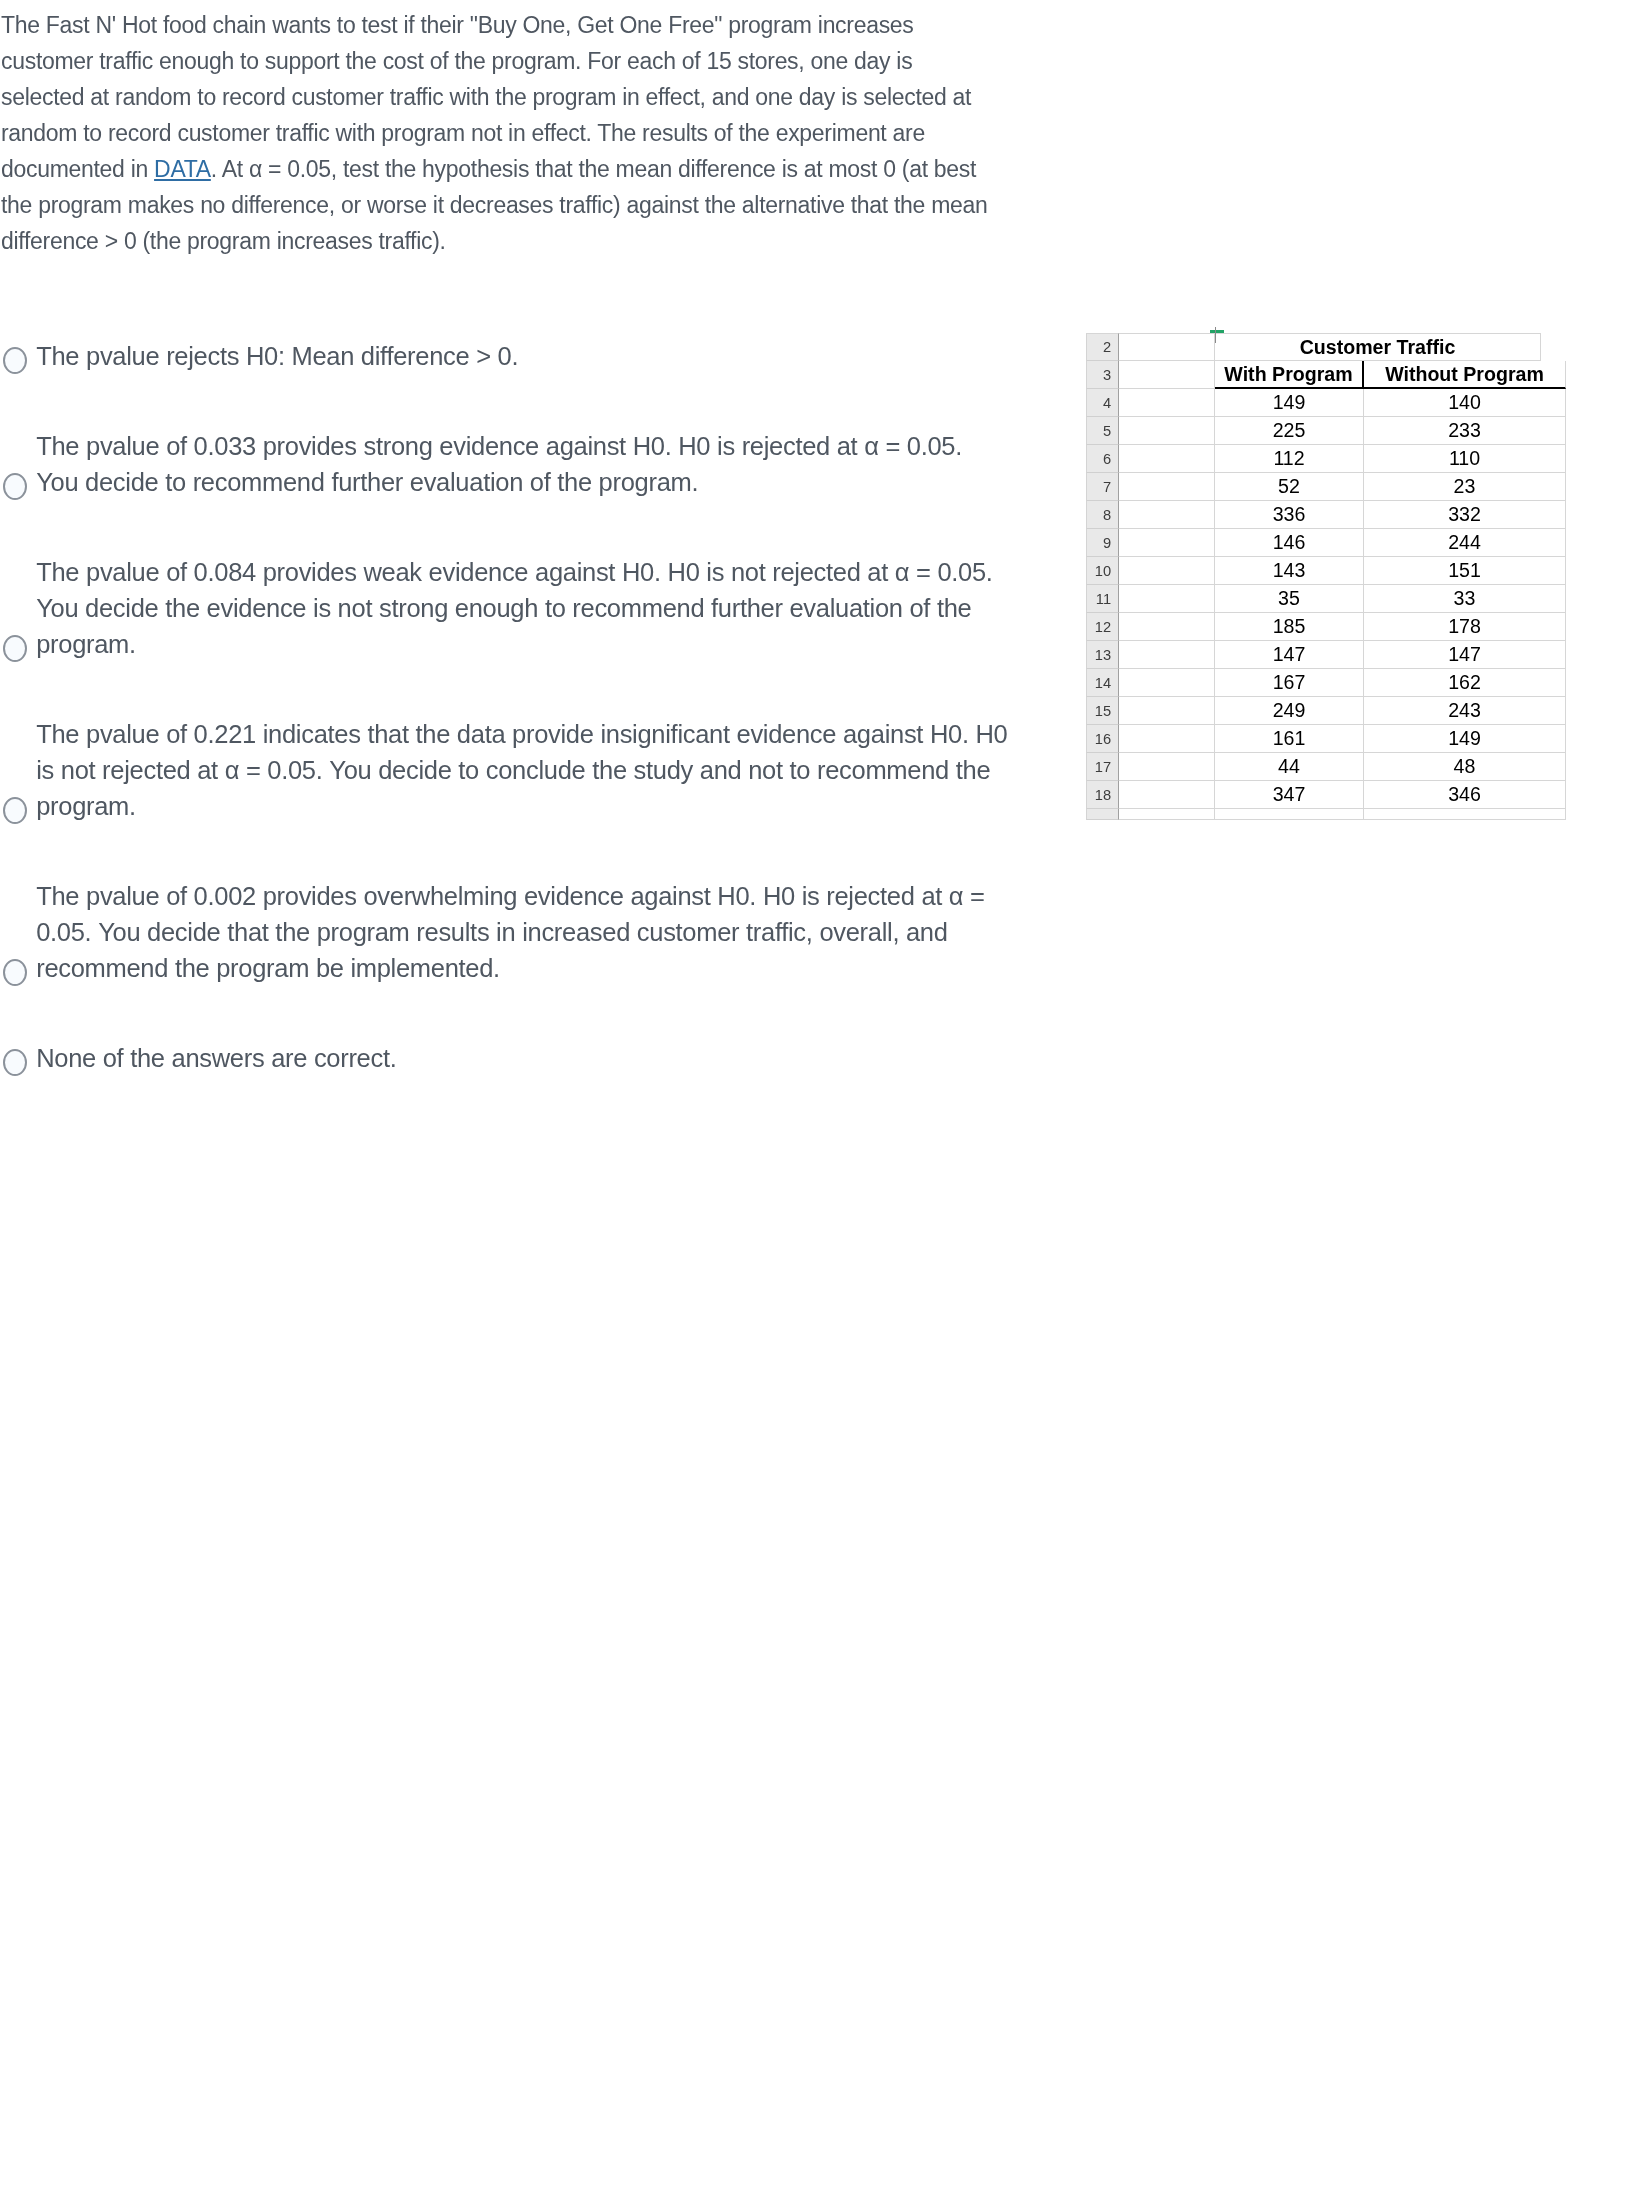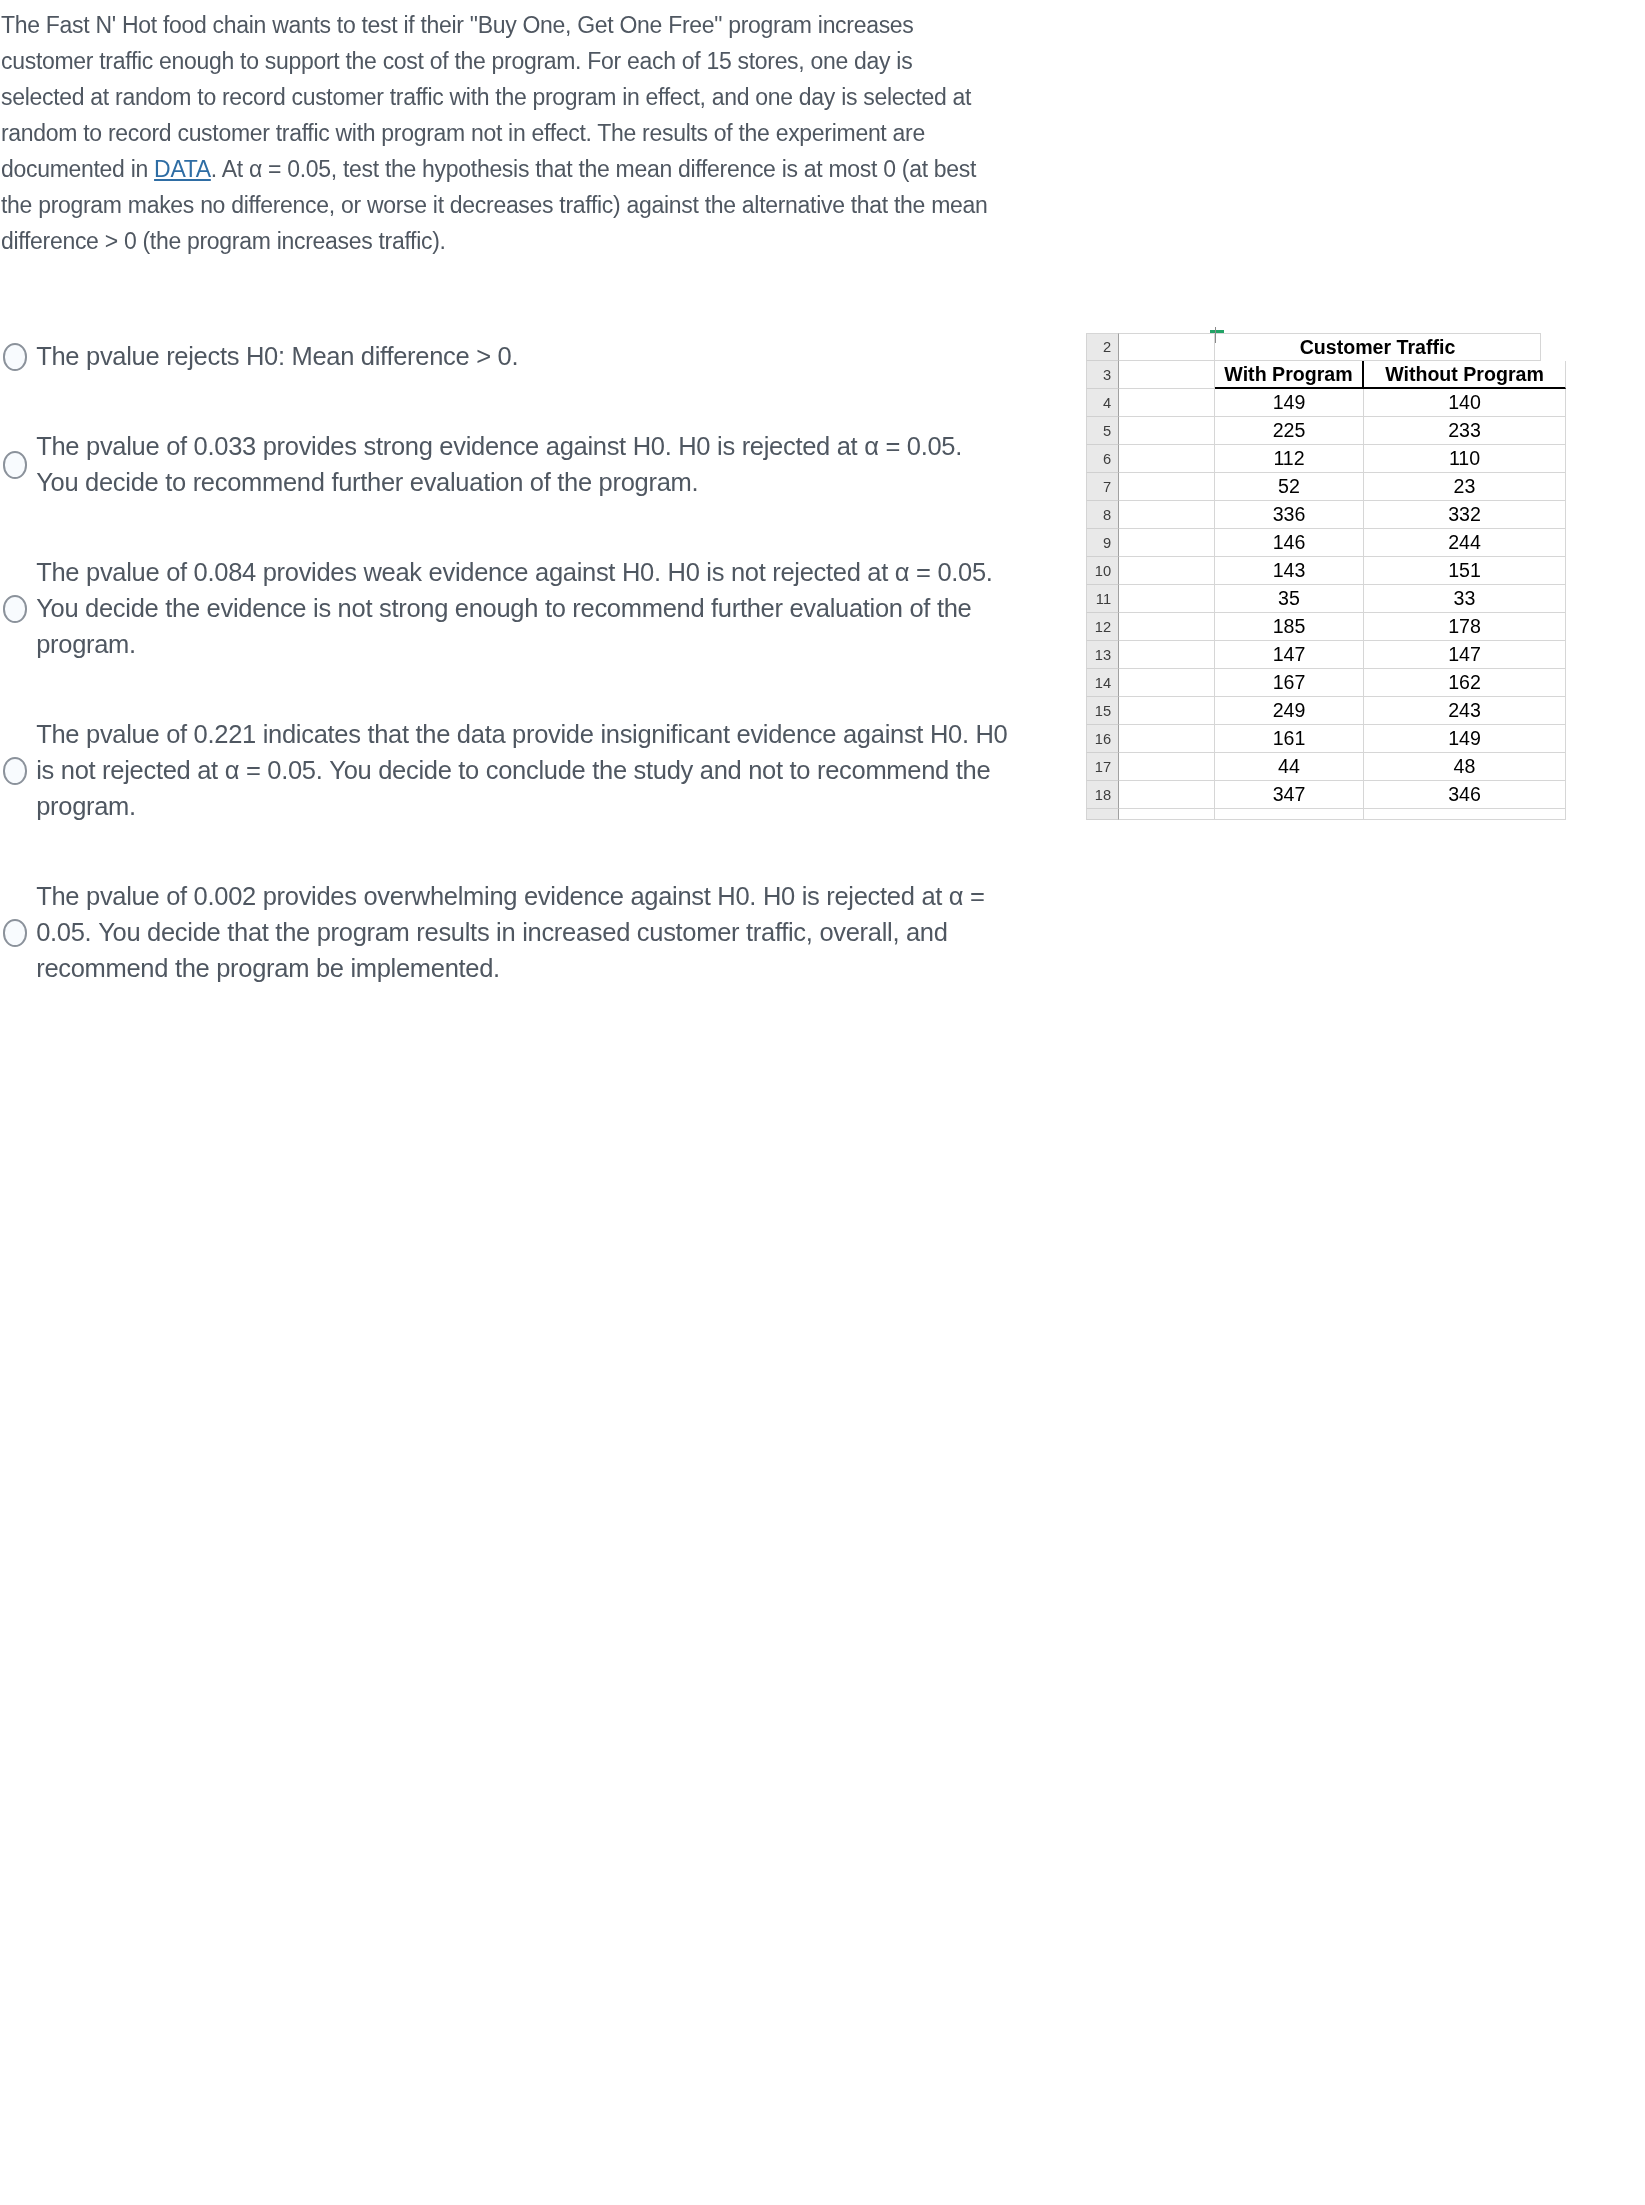--- a/index.html
+++ b/index.html
@@ -8,21 +8,21 @@
     font-family:"Liberation Sans",sans-serif;
   }
   
   .question{
     position:absolute;left:1px;top:6.9px;width:996px;
     font-size:23px;line-height:36px;letter-spacing:-0.3px;color:#4f5761;
   }
   .question a{color:#2e6da4;text-decoration:underline;cursor:pointer;}
   
   .options{position:absolute;left:2.9px;top:338px;width:1019px;}
-  .option{display:flex;align-items:center;margin-bottom:54px;cursor:pointer;}
+  .option{display:flex;align-items:flex-end;margin-bottom:54px;cursor:pointer;}
   .radio{
     flex:0 0 auto;width:24.5px;height:27.4px;border:2px solid #8b929b;border-radius:50%;
     background:#f8fbfe;margin:2px 8.8px 0 0;box-sizing:border-box;
   }
   .opt-text{
     width:972px;font-size:25.5px;line-height:36px;letter-spacing:-0.3px;color:#4f5761;
   }
   
   .sheet{position:absolute;left:1086px;top:333px;}
   .srow{display:flex;height:28px;}
@@ -70,20 +70,24 @@
   <div class="option">
     <div class="radio"></div>
     <div class="opt-text">The pvalue of 0.221 indicates that the data provide insignificant evidence against H0. H0 is not rejected at α = 0.05. You decide to conclude the study and not to recommend the program.</div>
   </div>
 
   <div class="option">
     <div class="radio"></div>
     <div class="opt-text">The pvalue of 0.002 provides overwhelming evidence against H0. H0 is rejected at α = 0.05. You decide that the program results in increased customer traffic, overall, and recommend the program be implemented.</div>
   </div>
 
+  <div class="option">
+    <div class="radio"></div>
+    <div class="opt-text">None of the answers are correct.</div>
+  </div>
 </div>
 
 <div class="sheet">
   <div class="green-dash"></div>
   <div class="grid-stub"></div>
 <div class="srow r-first">
       <div class="cell rh">2</div>
       <div class="cell ca"></div>
       <div class="cell merged">Customer Traffic</div>
     </div>

